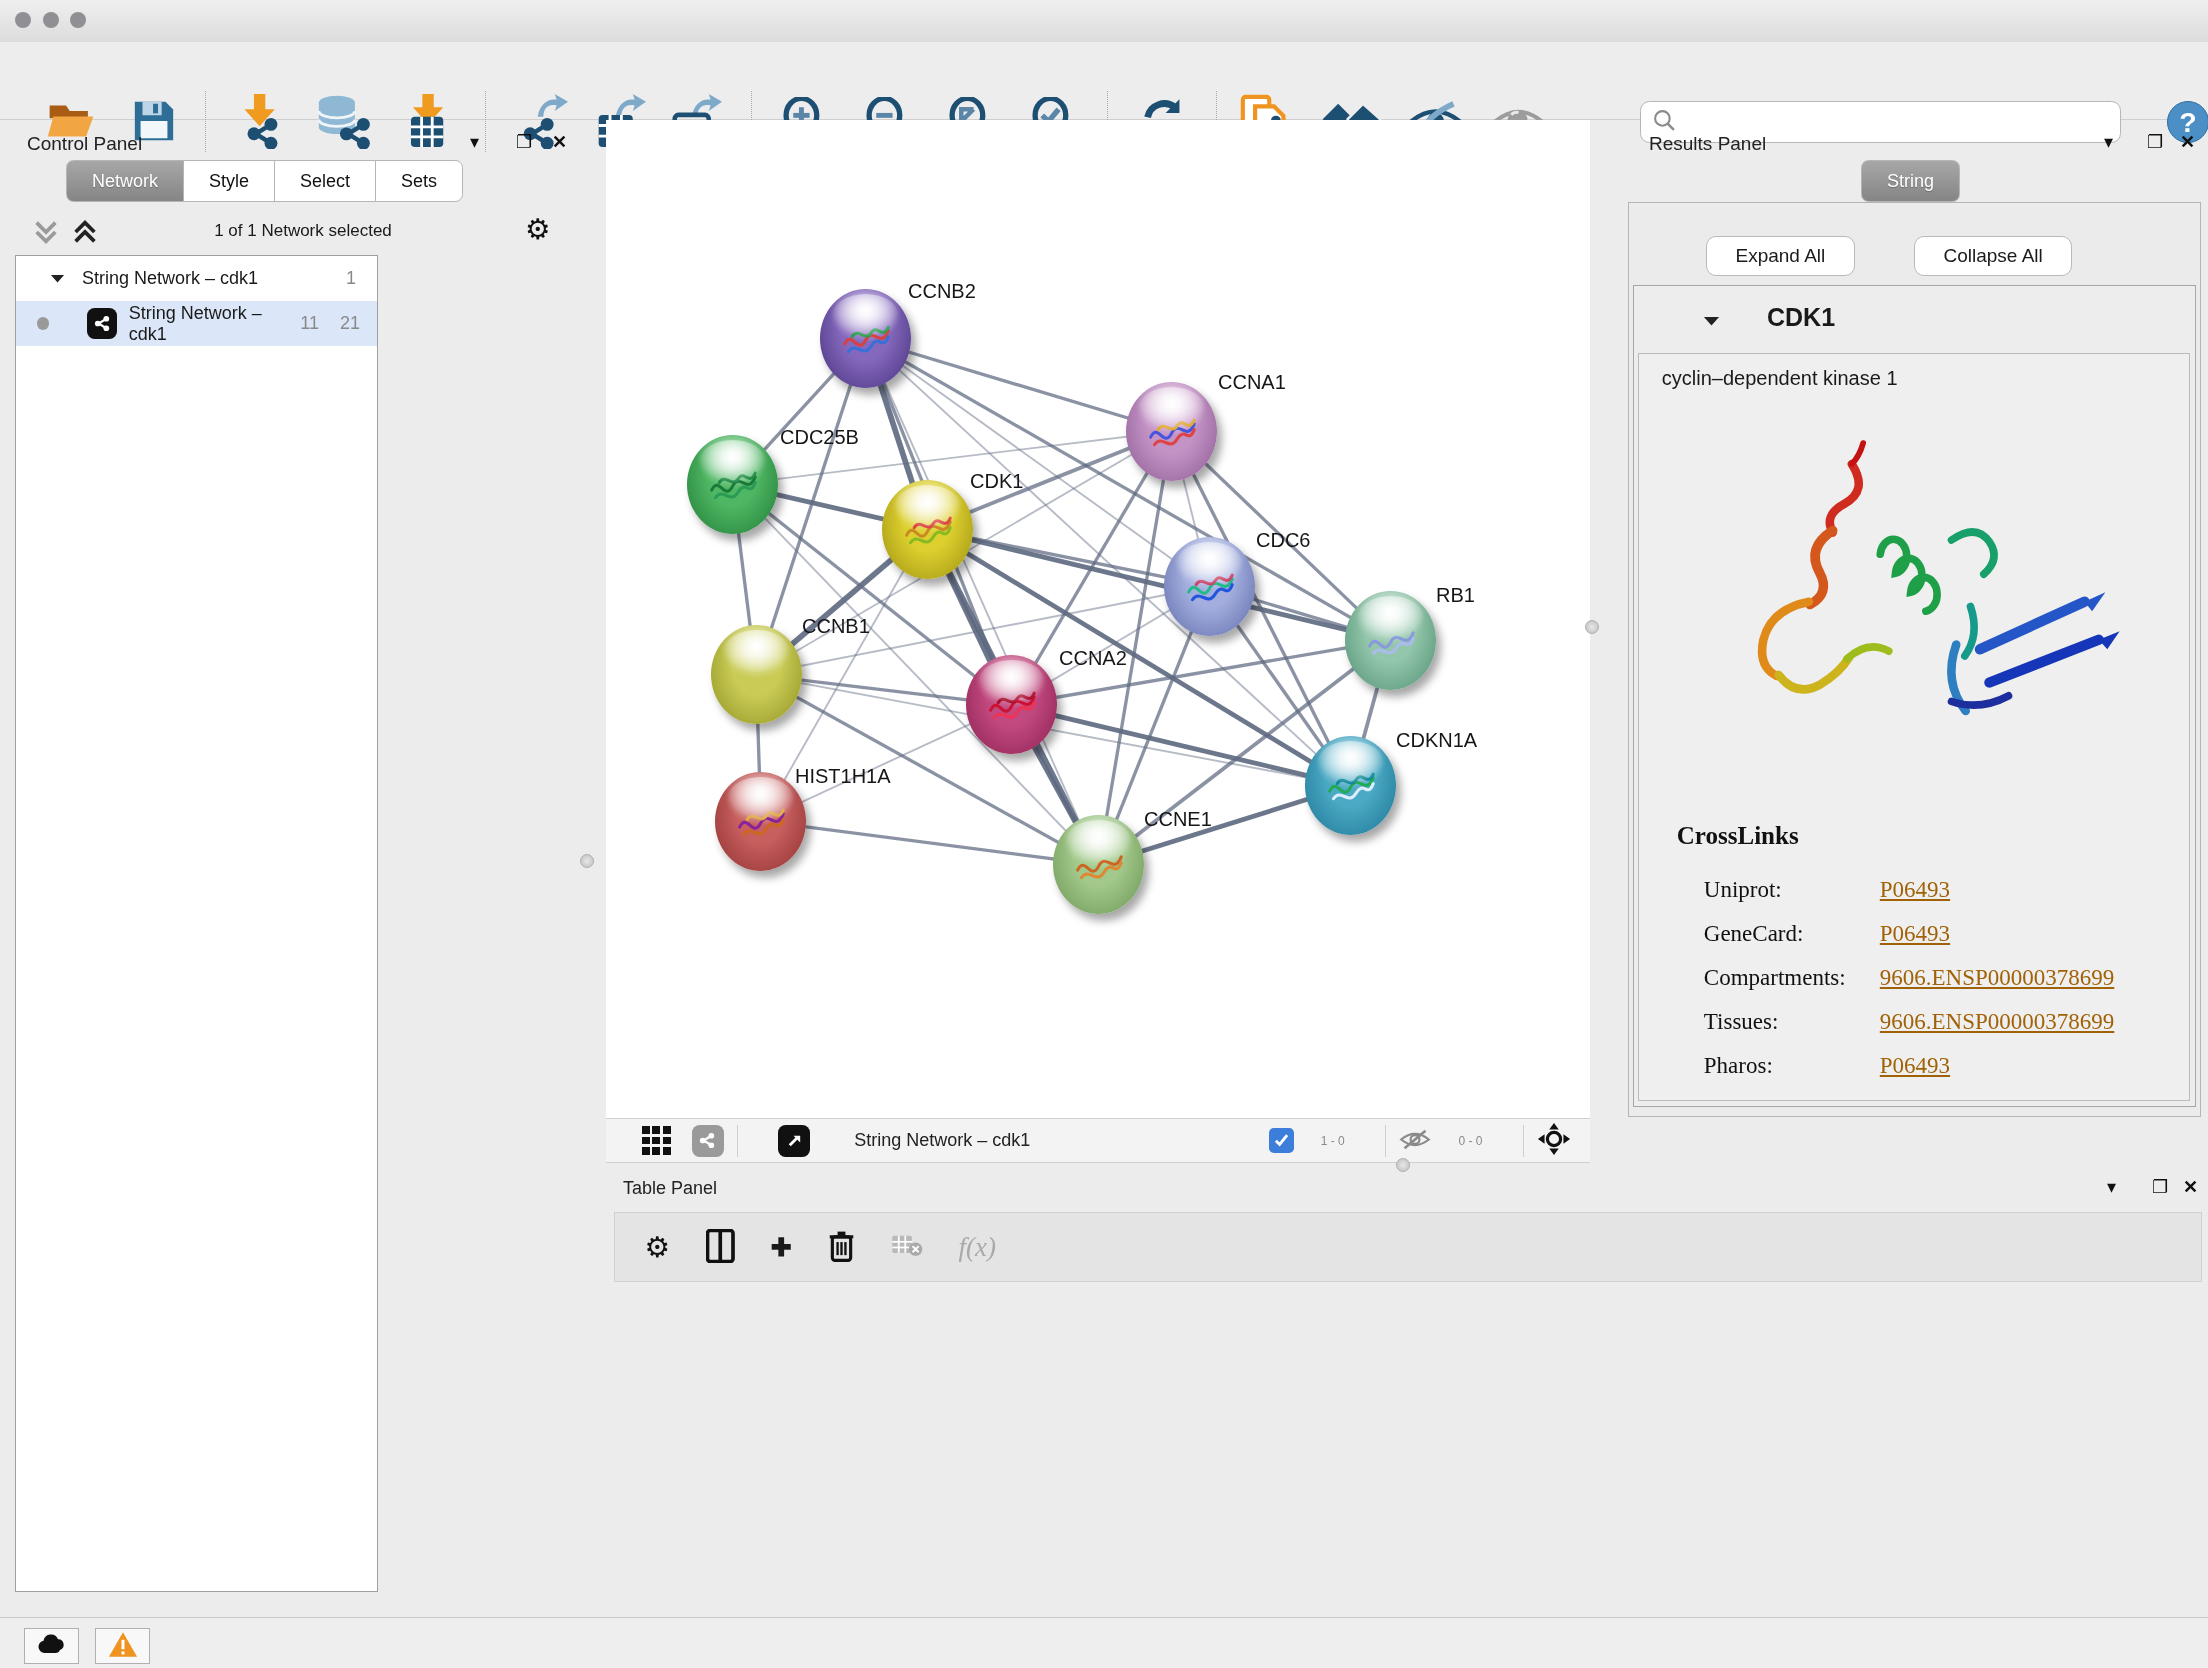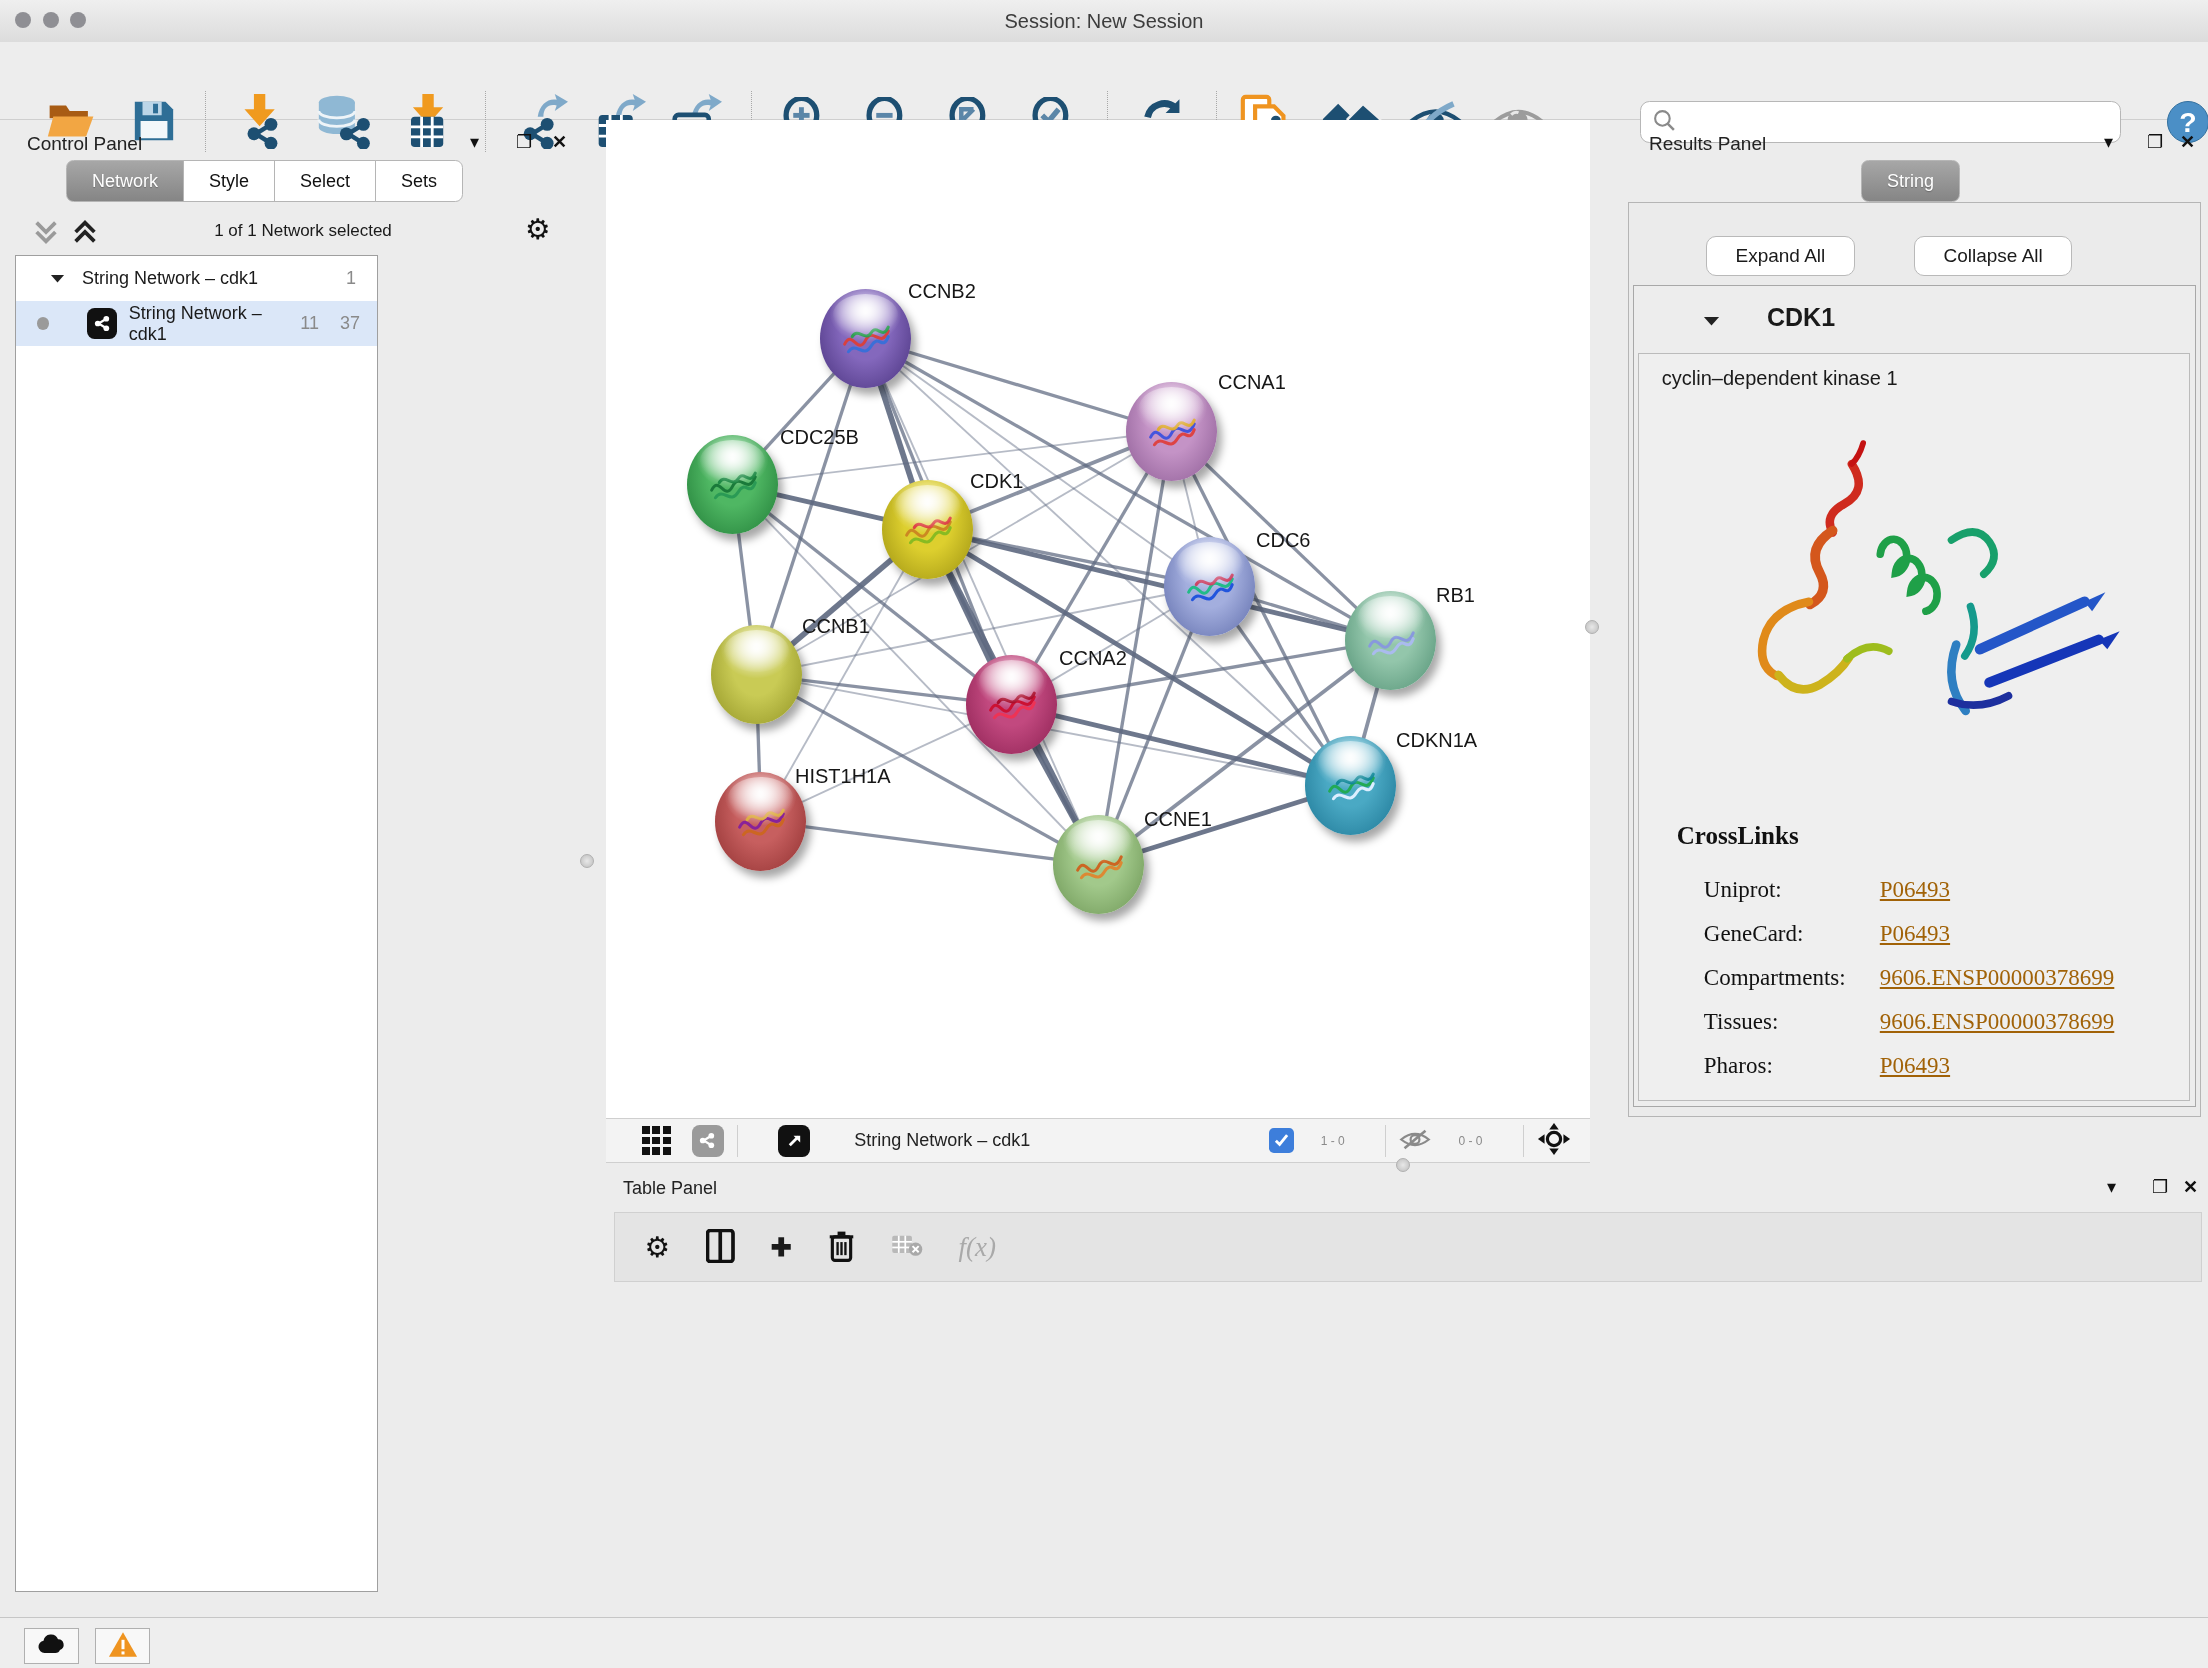--- a/index.html
+++ b/index.html
@@ -65,21 +65,20 @@
   .gearg{font-size:28.5px;line-height:1;color:#111;}
   .fx{font-family:"Liberation Serif",serif;font-style:italic;font-size:27px;color:#a9a9a9;}
 </style>
 </head>
 <body>
 
 <div id="titlebar" class="abs">
   <div class="tl abs" style="left:15px"></div>
   <div class="tl abs" style="left:43px"></div>
   <div class="tl abs" style="left:70px"></div>
-  <div id="win-title" class="abs">Session: New Session</div>
 </div>
 
 <div id="toolbar" class="abs">
   <div class="tbtn abs" style="left:42px">
     <span>
       <svg width="51" height="44" viewBox="0 0 28 23">
           <path d="M2 3 h9 l2 3 h10 v4 H2 z" fill="#a85c14"></path>
           <path d="M4 9 h22 l-4 11 H1 z" fill="#f2a643"></path>
         </svg>
     </span>
@@ -345,21 +344,21 @@
         <svg width="19" height="19" viewBox="0 0 20 20">
             <line x1="6" y1="10" x2="14" y2="5" stroke="#fff" stroke-width="2.2"></line>
             <line x1="6" y1="10" x2="14" y2="15" stroke="#fff" stroke-width="2.2"></line>
             <circle cx="14" cy="5" r="3" fill="#fff"></circle>
             <circle cx="5" cy="10" r="3" fill="#fff"></circle>
             <circle cx="14" cy="15" r="3" fill="#fff"></circle>
           </svg>
       </span>
       <span style="margin-left:11.4px">String Network – cdk1</span>
       <span style="margin-left:auto;color:#8a8a8a">11</span>
-      <span style="margin-left:21px;margin-right:17px;color:#8a8a8a">37</span>
+      <span style="margin-left:21px;margin-right:17px;color:#8a8a8a">21</span>
     </div>
   </div>
 </div>
 
 <div id="net-canvas" class="abs">
   <svg id="edges-svg" width="984" height="998" viewBox="0 0 1035 1049">
       <line x1="273" y1="230" x2="133" y2="383" stroke="#5d6880" stroke-width="3.5" stroke-opacity="0.72"></line>
       <line x1="273" y1="230" x2="338" y2="430" stroke="#5d6880" stroke-width="6" stroke-opacity="0.9"></line>
       <line x1="273" y1="230" x2="595" y2="327" stroke="#5d6880" stroke-width="3.5" stroke-opacity="0.72"></line>
       <line x1="273" y1="230" x2="635" y2="490" stroke="#5d6880" stroke-width="2" stroke-opacity="0.45"></line>

